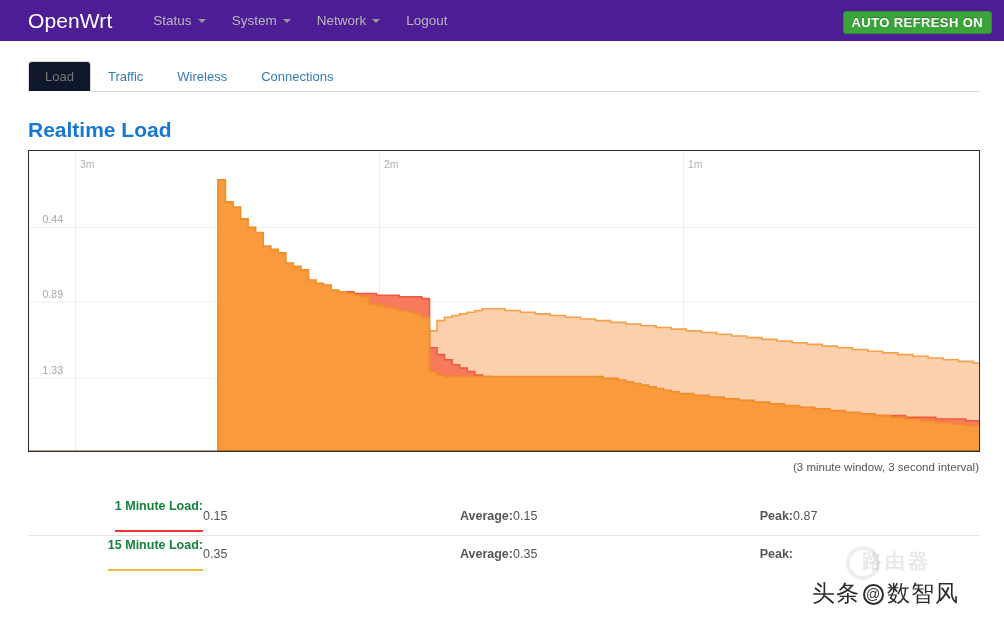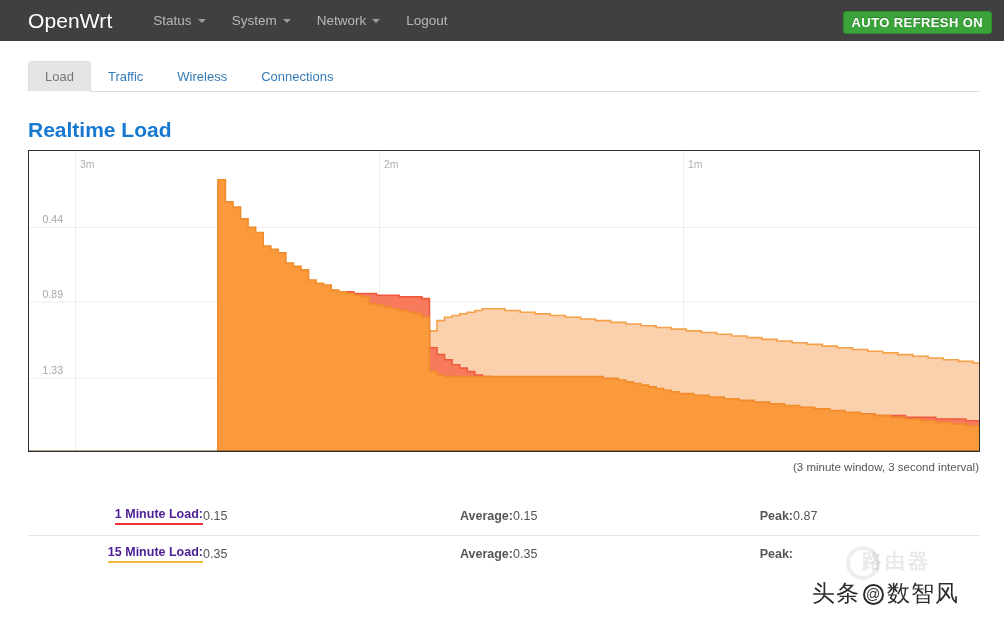--- a/index.html
+++ b/index.html
@@ -8,21 +8,21 @@
     width: 1004px; height: 631px;
     background: #ffffff;
     font-family: "Liberation Sans", sans-serif;
     overflow: hidden;
   }
 
   
   .navbar {
     position: absolute; left: 0; top: 0;
     width: 1004px; height: 41px;
-    background: #404040;
+    background: #4c1d95;
     display: flex; align-items: center;
   }
   .brand {
     color: #ffffff;
     font-size: 21px;
     font-weight: 400;
     margin-left: 28px;
     letter-spacing: .1px;
   }
   .nav-items { display: flex; align-items: center; margin-left: 28px; }
@@ -70,21 +70,21 @@
     color: #337ab7;
     cursor: pointer;
     line-height: 1.1;
     border: 1px solid transparent;
     border-radius: 4px 4px 0 0;
     position: relative;
     top: 1px;
   }
   .tab.active {
     color: #777777;
-    background: #e5e5e5;
+    background: #0f172a;
     border-color: #dcdcdc;
     border-bottom-color: #ffffff;
     cursor: default;
   }
 
   
   .page-title {
     position: absolute; left: 28px; top: 118px;
     font-size: 21px;
     font-weight: bold;
@@ -135,23 +135,23 @@
   }
   .c-label { width: 175px; text-align: right; padding-right: 0; }
   .c-value { width: 205px; padding-left: 21px; color: #555; }
   .c-avg-label { width: 105px; text-align: right; font-weight: bold; color: #444; }
   .c-avg-value { width: 210px; padding-left: 21px; }
   .c-peak-label { width: 70px; text-align: right; font-weight: bold; color: #444; }
   .c-peak-value { padding-left: 21px; }
 
   .load-key {
     font-weight: bold;
-    color: #4c1d95;
+    color: #15803d;
     border-bottom: 2px solid #cccccc;
-    padding-bottom: 2px;
+    padding-bottom: 17px;
     display: inline-block;
     cursor: pointer;
   }
   .key-1m  { border-bottom-color: #f03232; }
   .key-5m  { border-bottom-color: #ee8022; }
   .key-15m { border-bottom-color: #f5ba35; }
 
   
   .wm-faint {
     position: absolute;

